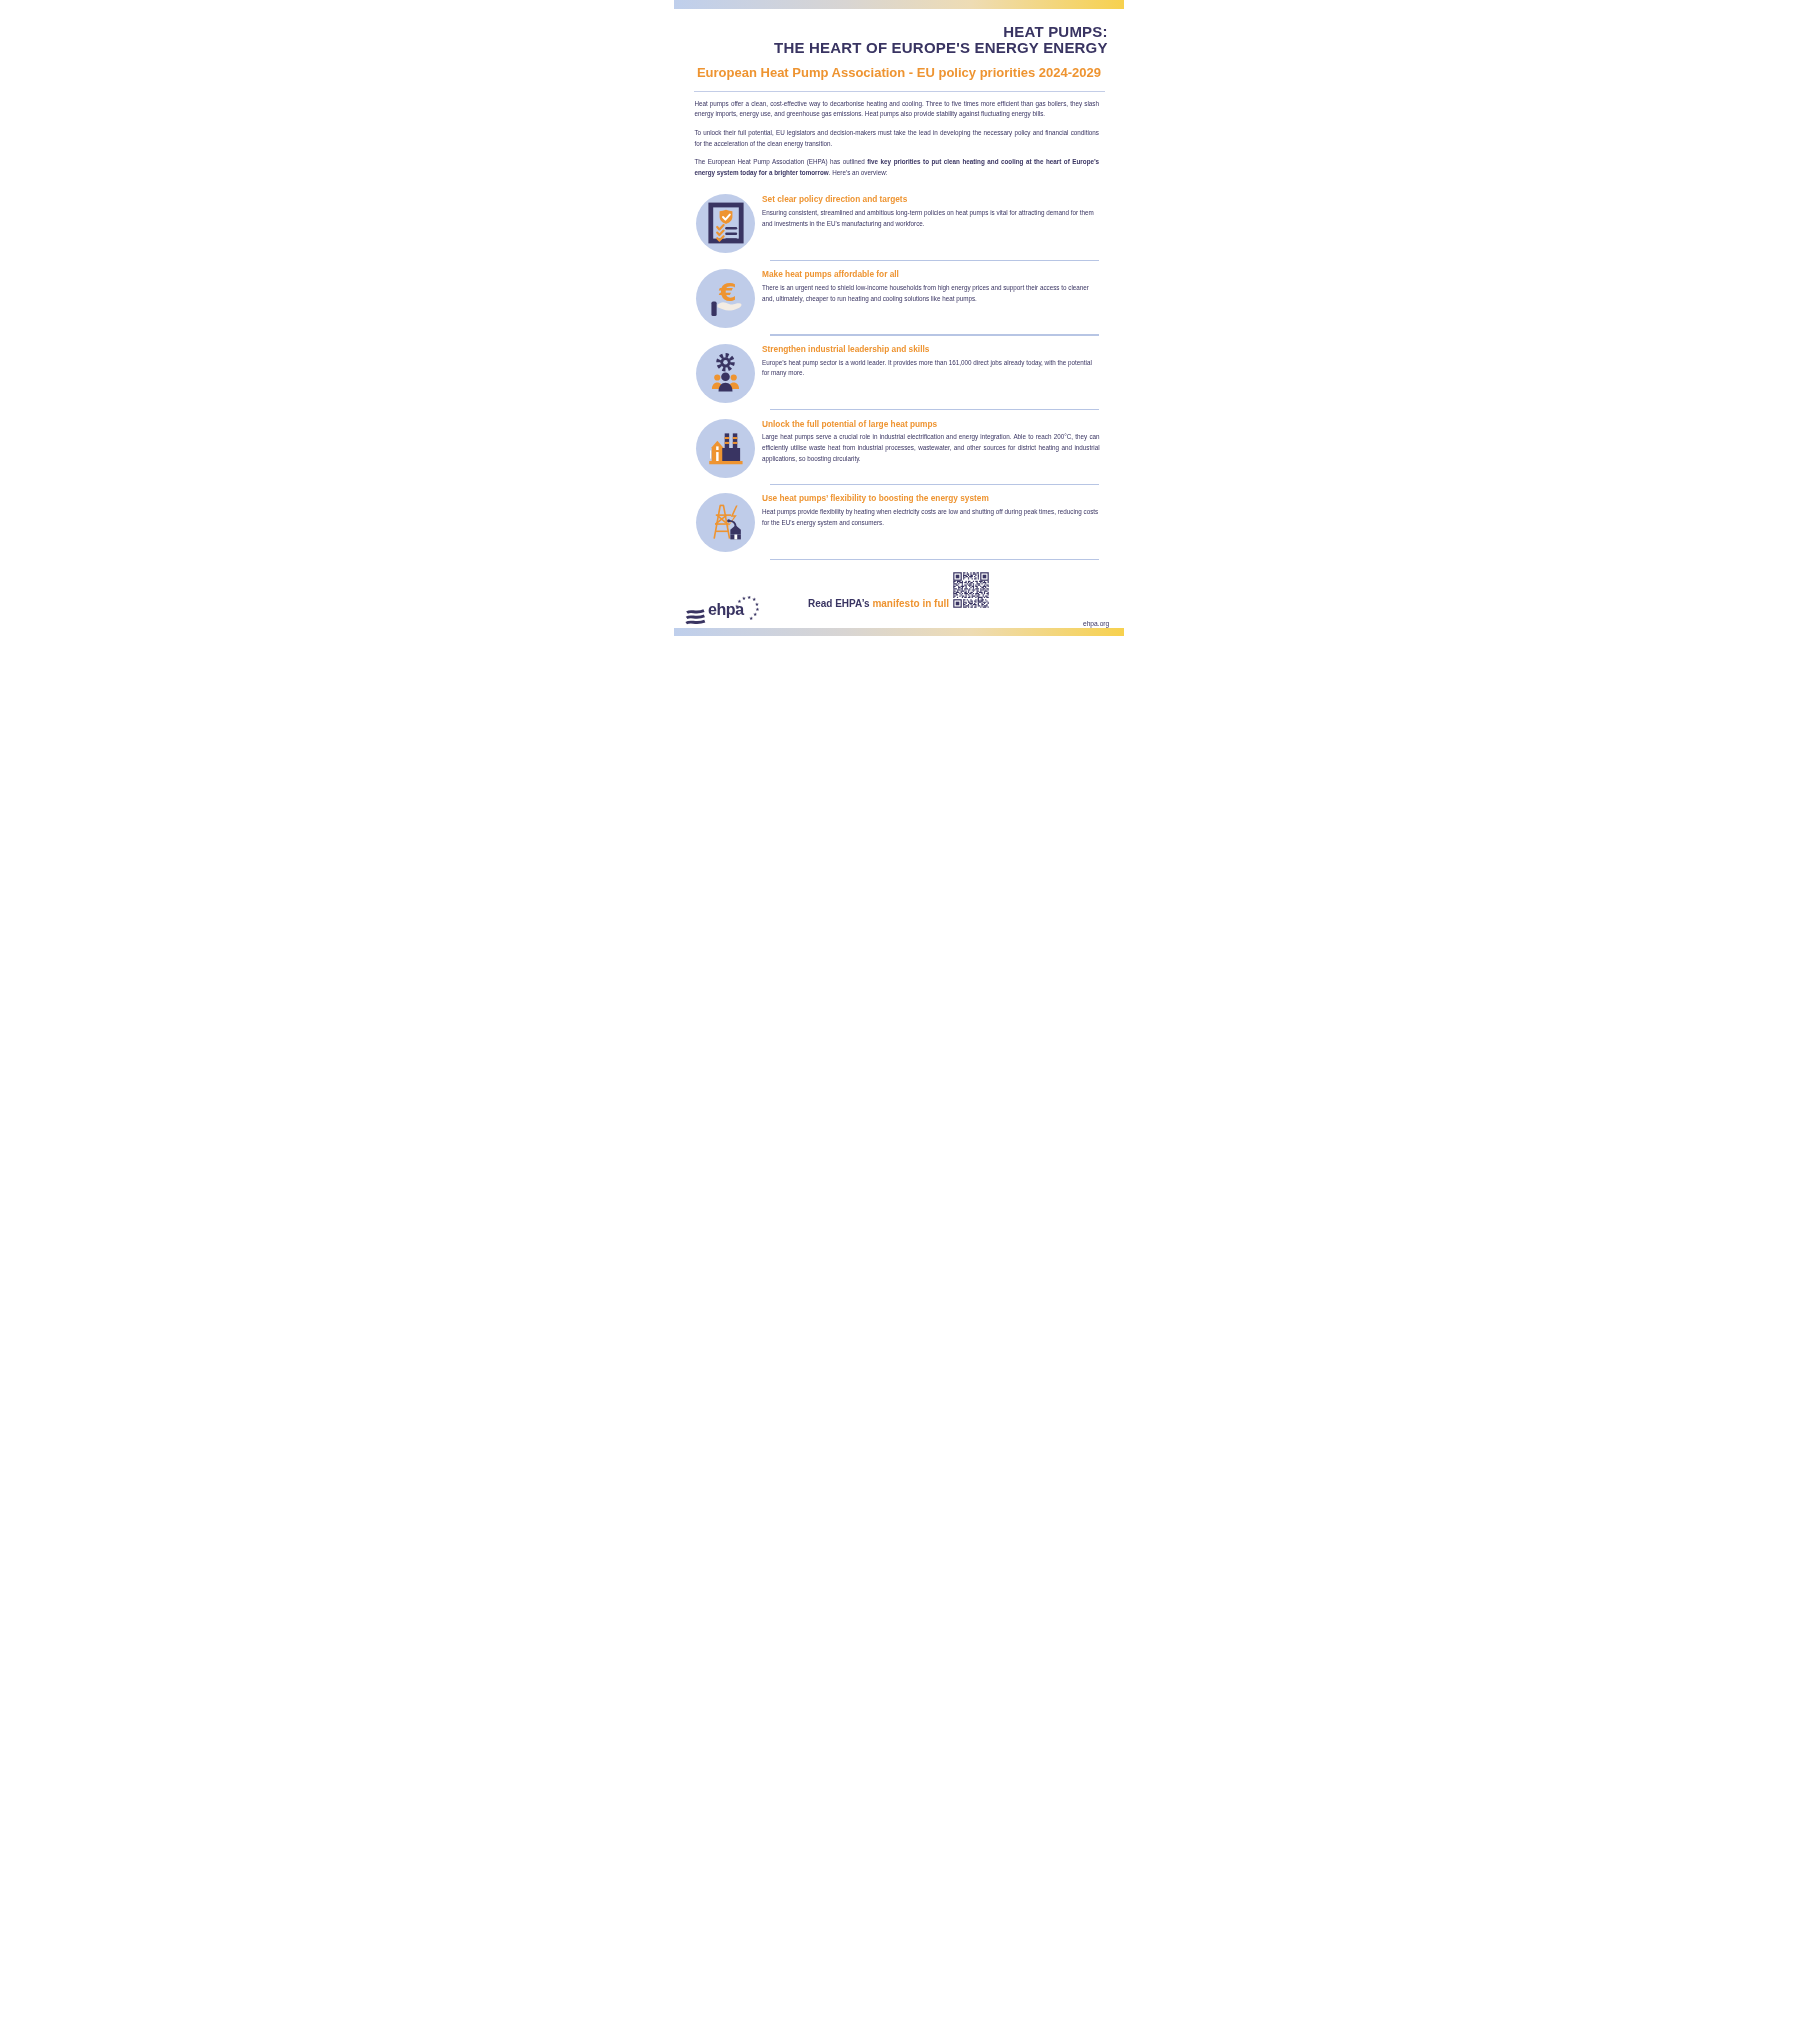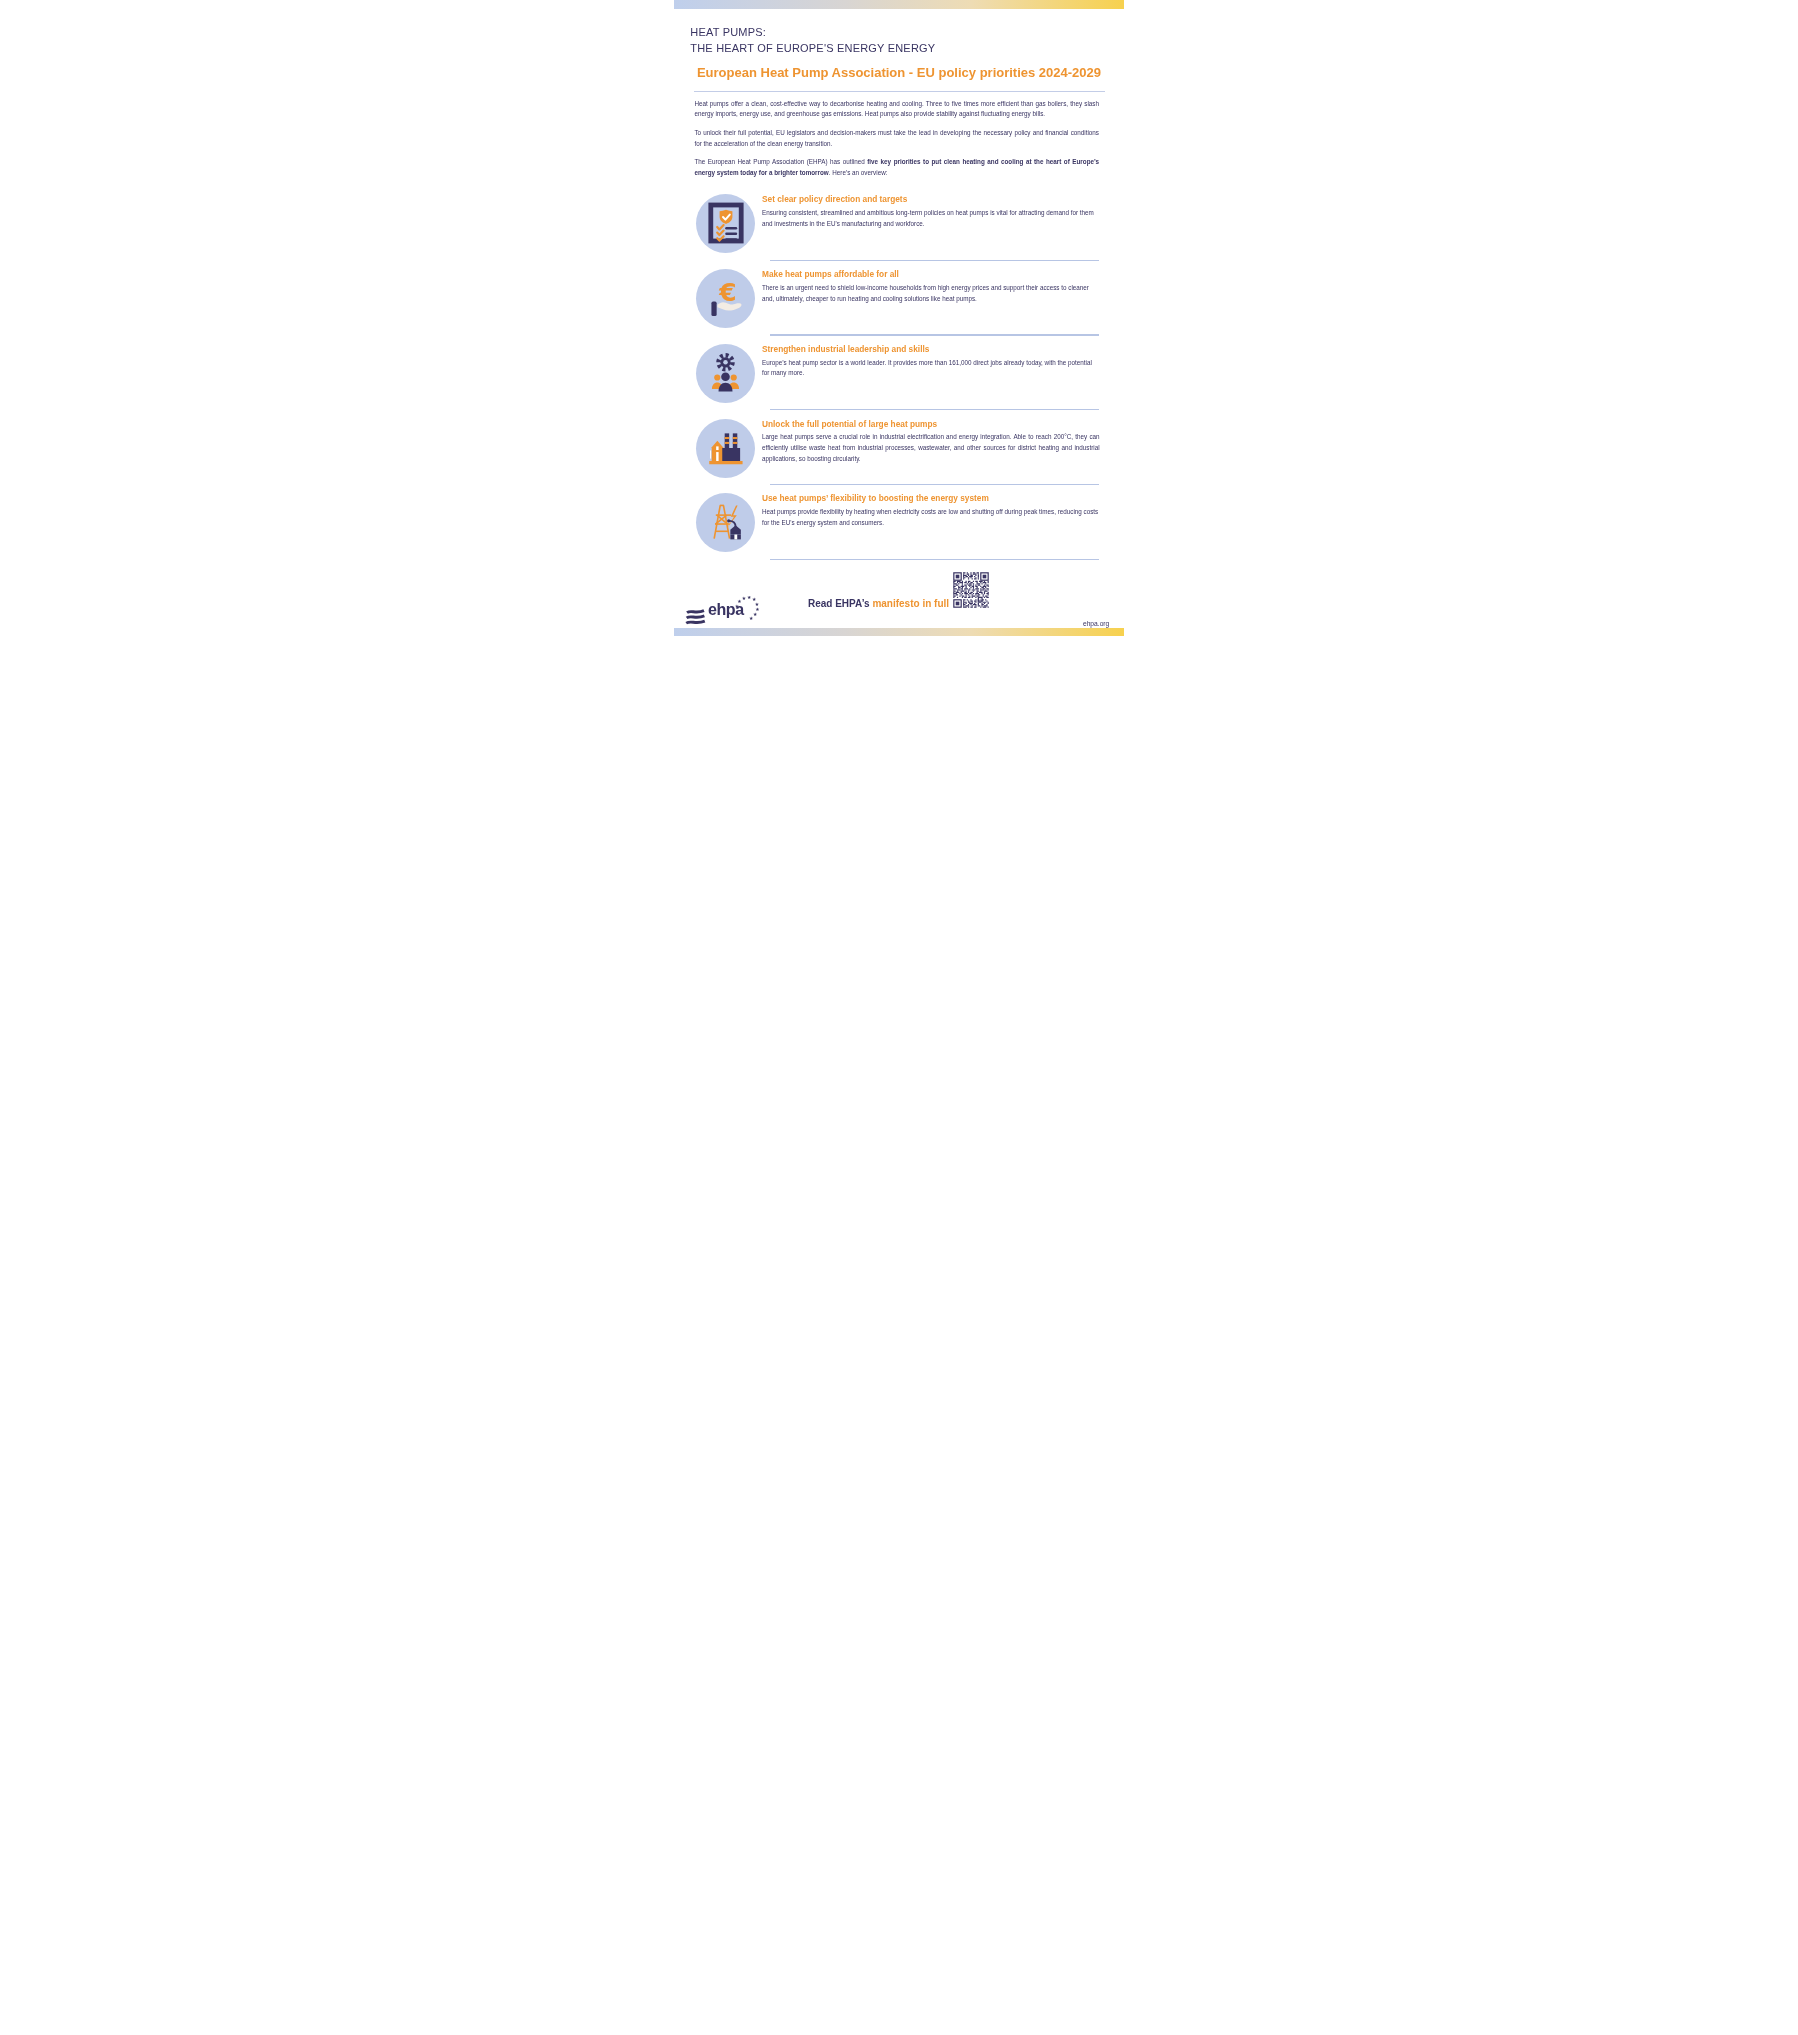--- a/index.html
+++ b/index.html
@@ -10,22 +10,22 @@
     background:#ffffff;
     font-family:"Liberation Sans",sans-serif;
     color:#393462;
     overflow:hidden;
   }
   .gradbar{position:absolute;left:0;width:100%;
     background:linear-gradient(90deg,#bfcfec 0%,#d8d5d3 38%,#eedcb4 66%,#f7d14e 100%);}
   .gradbar.top{top:0;height:8.5px;}
   .gradbar.bottom{bottom:0;height:8.1px;}
 
-  .page-title{margin:24px 16.3px 0;text-align:left;font-size:11px;line-height:16px;
-    font-weight:normal;letter-spacing:0.2px;color:#393462;}
+  .page-title{margin:24px 16.3px 0;text-align:right;font-size:15px;line-height:16px;
+    font-weight:bold;letter-spacing:0.2px;color:#393462;}
   .page-title span{display:block;}
   .subtitle{margin:8.5px 16.3px 0;text-align:center;font-size:13px;font-weight:bold;color:#ee9431;}
   .toprule{height:1px;background:#c3cde7;margin:11px 19.5px 0;}
 
   .intro p{margin:0 25px 0 20.4px;font-size:6.3px;line-height:10.8px;text-align:justify;color:#393462;}
   .intro p.first{margin-top:7px;}
   .intro p + p{margin-top:7.7px;}
   .intro b{font-weight:bold;}
 
   .sections{margin-top:15.5px;}

